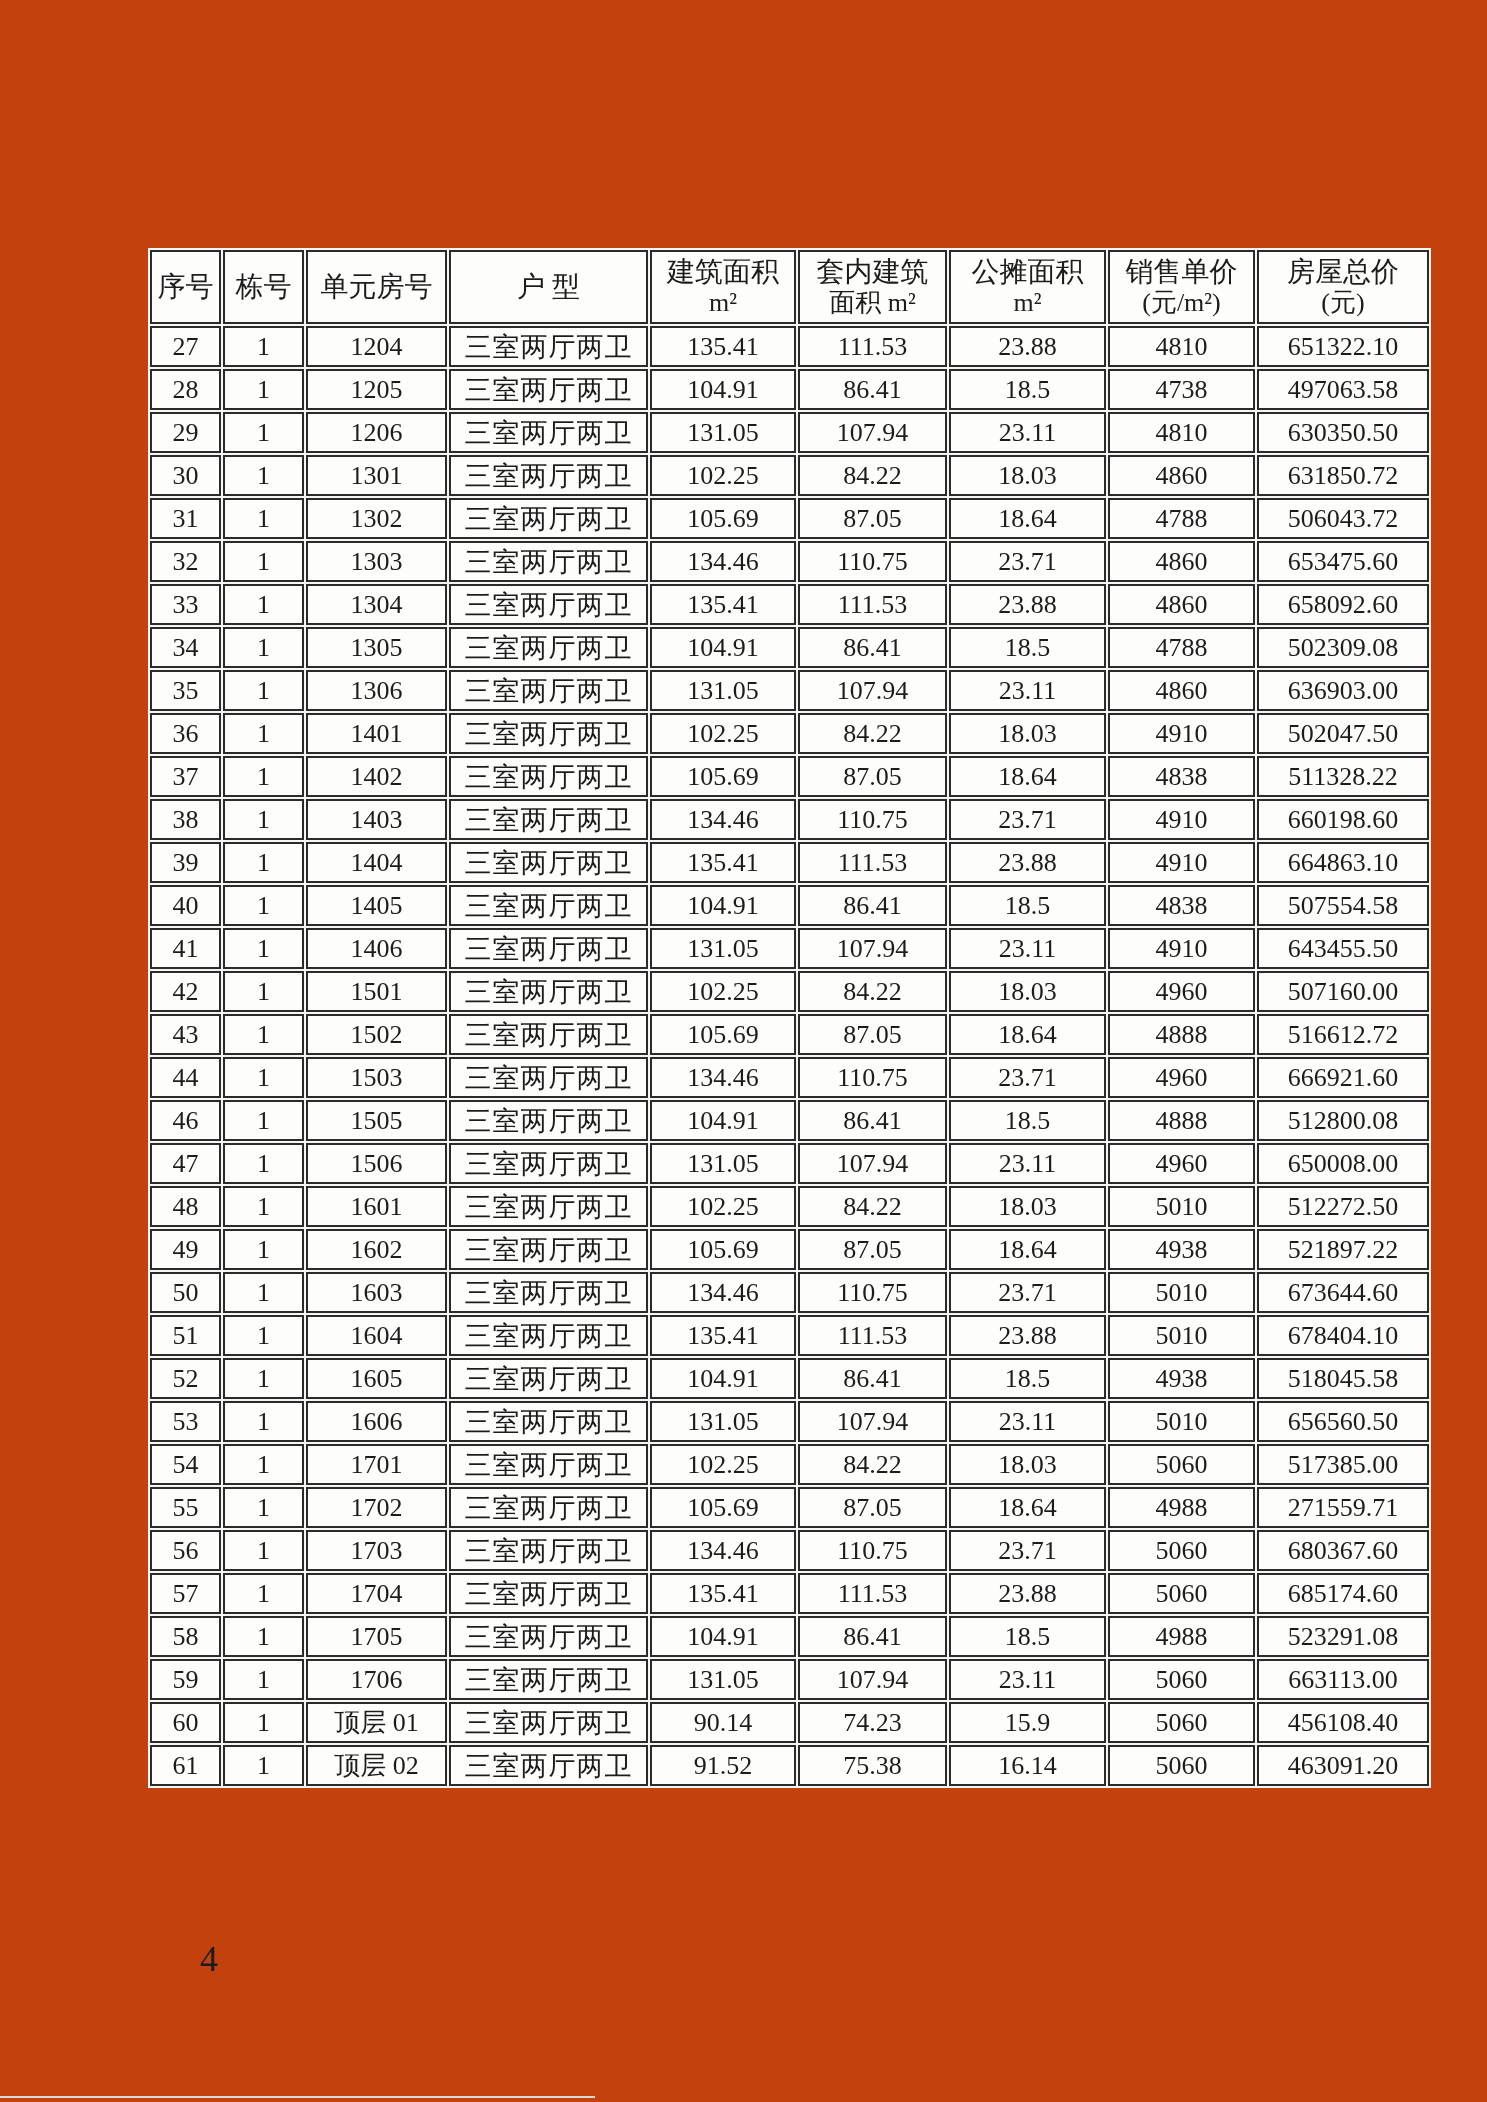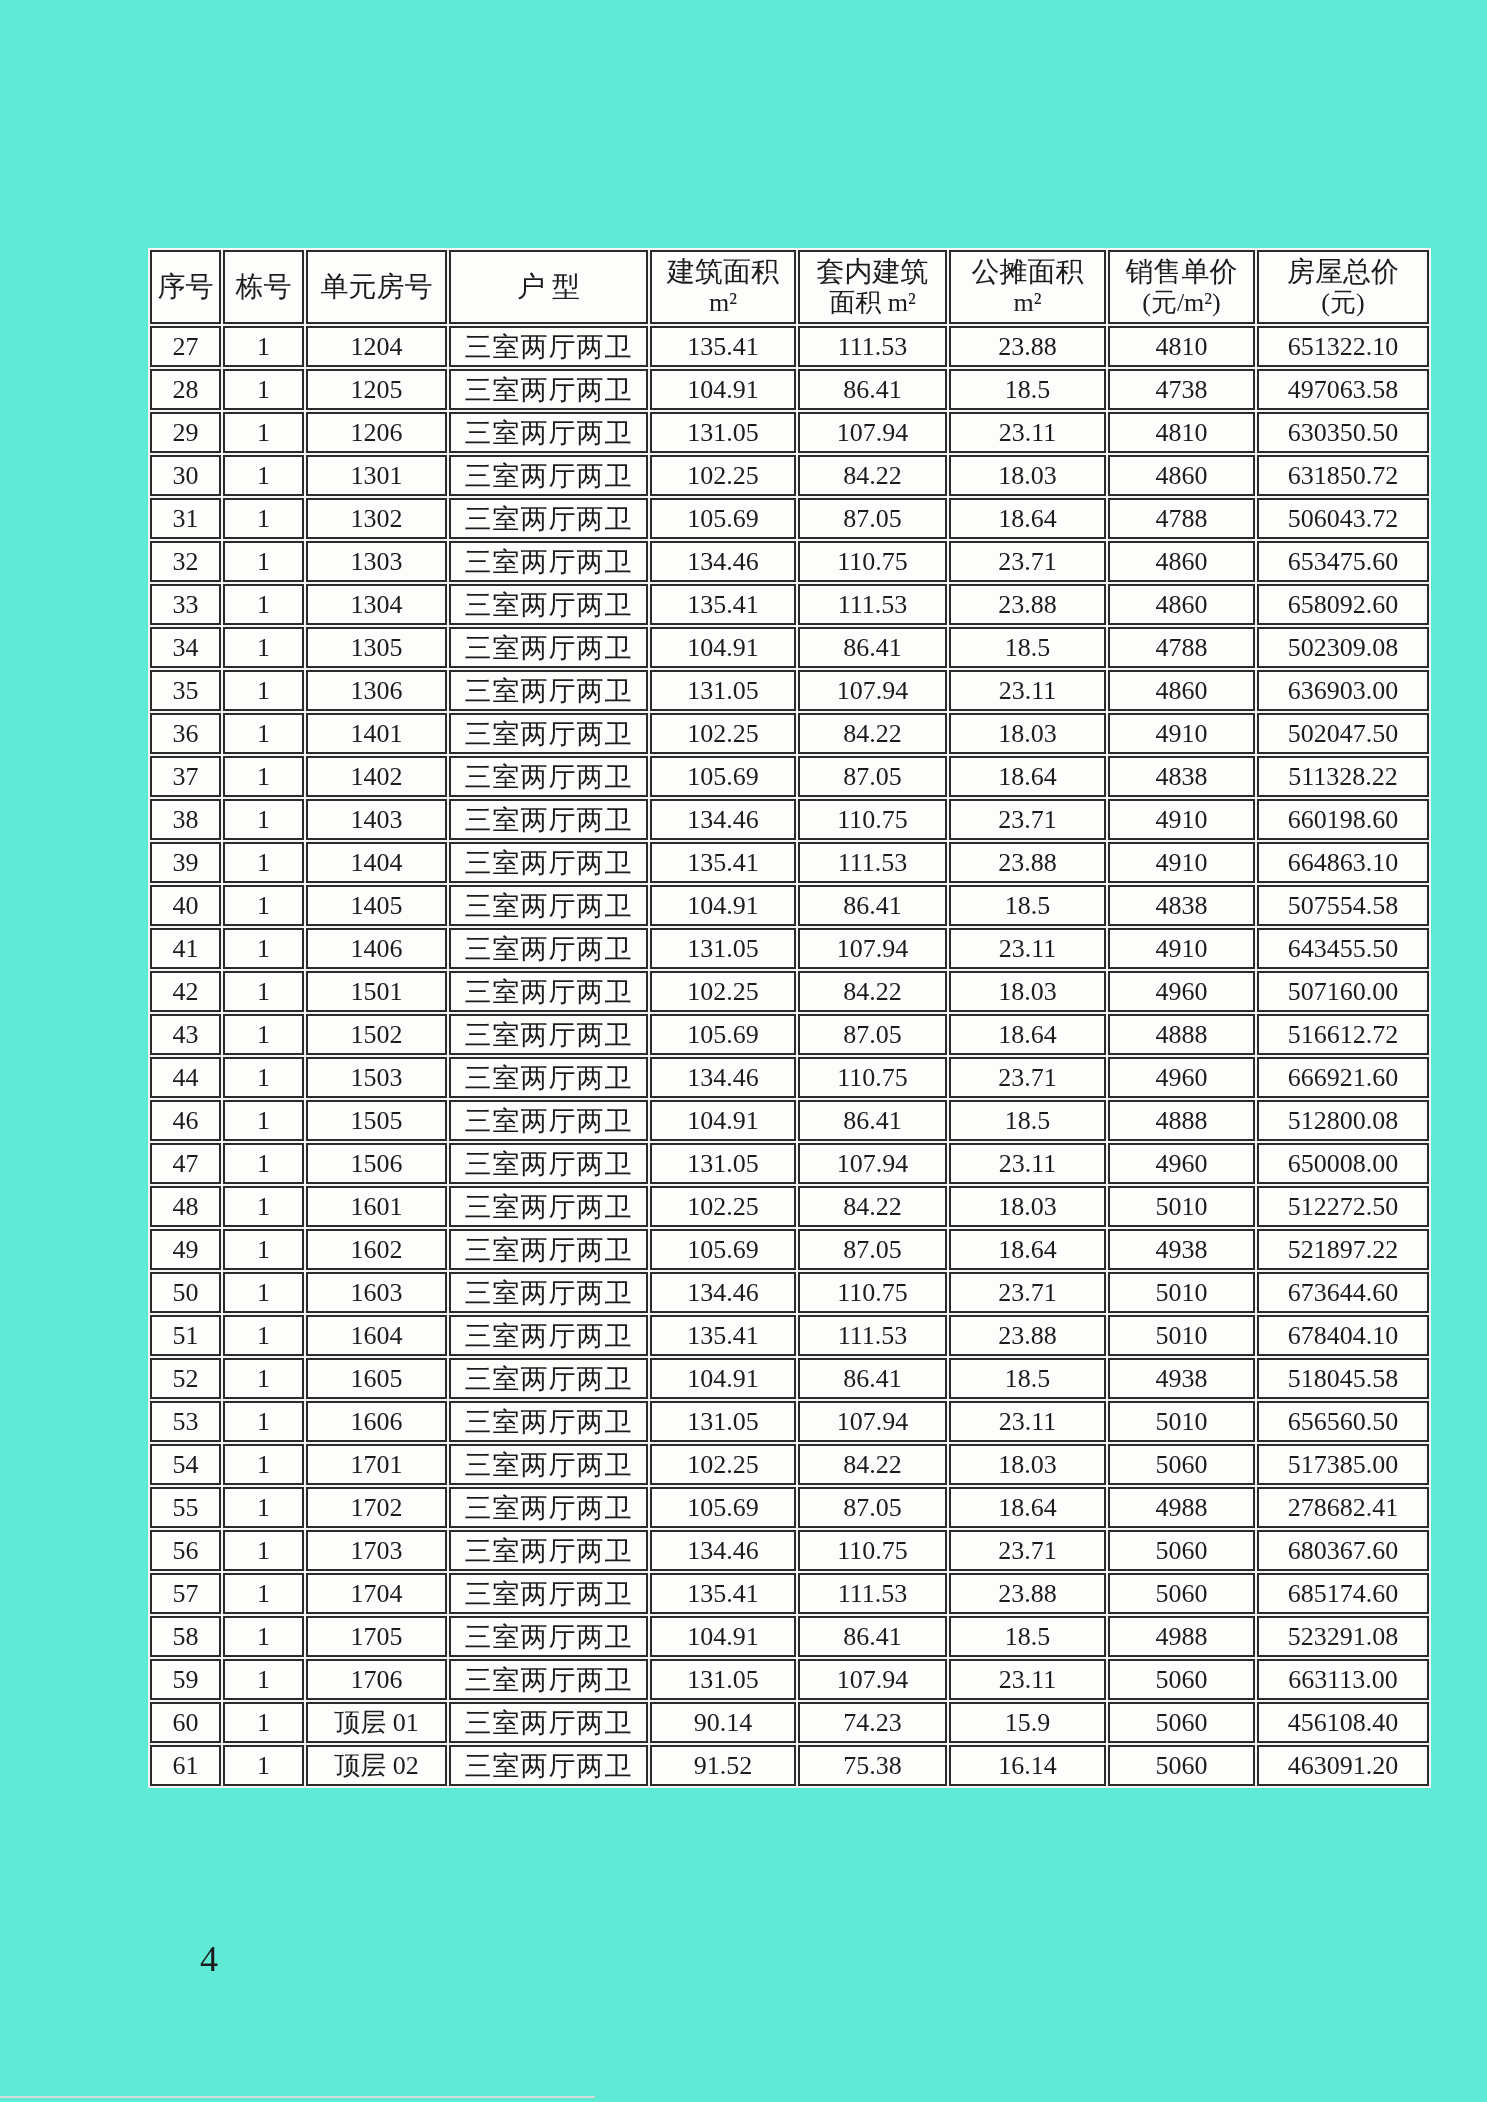--- a/index.html
+++ b/index.html
@@ -4,21 +4,21 @@
 <style>
   html, body {
     margin: 0;
     padding: 0;
     background: #ffffff;
   }
   .page {
     position: relative;
     width: 1487px;
     height: 2102px;
-    background: #5eead4;
+    background: #c2410c;
     font-family: "Liberation Serif", "DejaVu Serif", serif;
     color: #1c1c1c;
     overflow: hidden;
   }
   .price-table {
     position: absolute;
     left: 148px;
     top: 248px;
     width: 1223px;
     border-collapse: separate;
@@ -413,21 +413,21 @@
         </tr>
         <tr>
           <td class="col-serial">55</td>
           <td class="col-building">1</td>
           <td class="col-unit">1702</td>
           <td class="col-layout">三室两厅两卫</td>
           <td class="col-area">105.69</td>
           <td class="col-inner">87.05</td>
           <td class="col-shared">18.64</td>
           <td class="col-unit_price">4988</td>
-          <td class="col-total_price">278682.41</td>
+          <td class="col-total_price">271559.71</td>
         </tr>
         <tr>
           <td class="col-serial">56</td>
           <td class="col-building">1</td>
           <td class="col-unit">1703</td>
           <td class="col-layout">三室两厅两卫</td>
           <td class="col-area">134.46</td>
           <td class="col-inner">110.75</td>
           <td class="col-shared">23.71</td>
           <td class="col-unit_price">5060</td>

